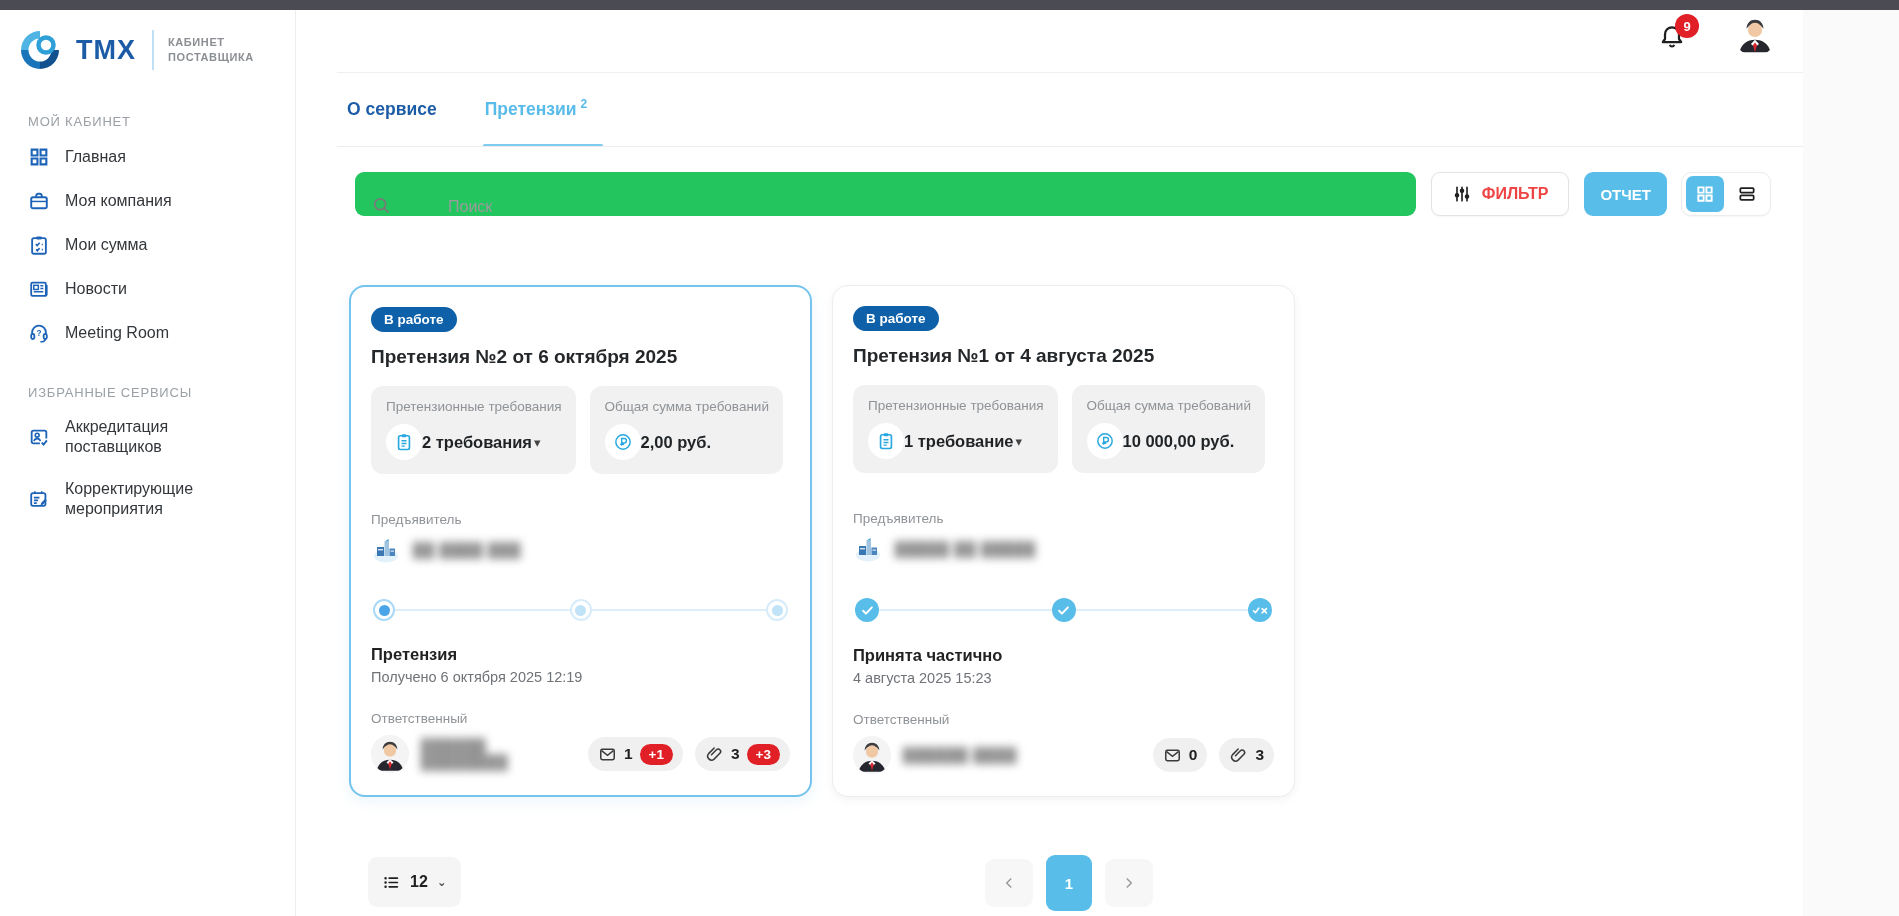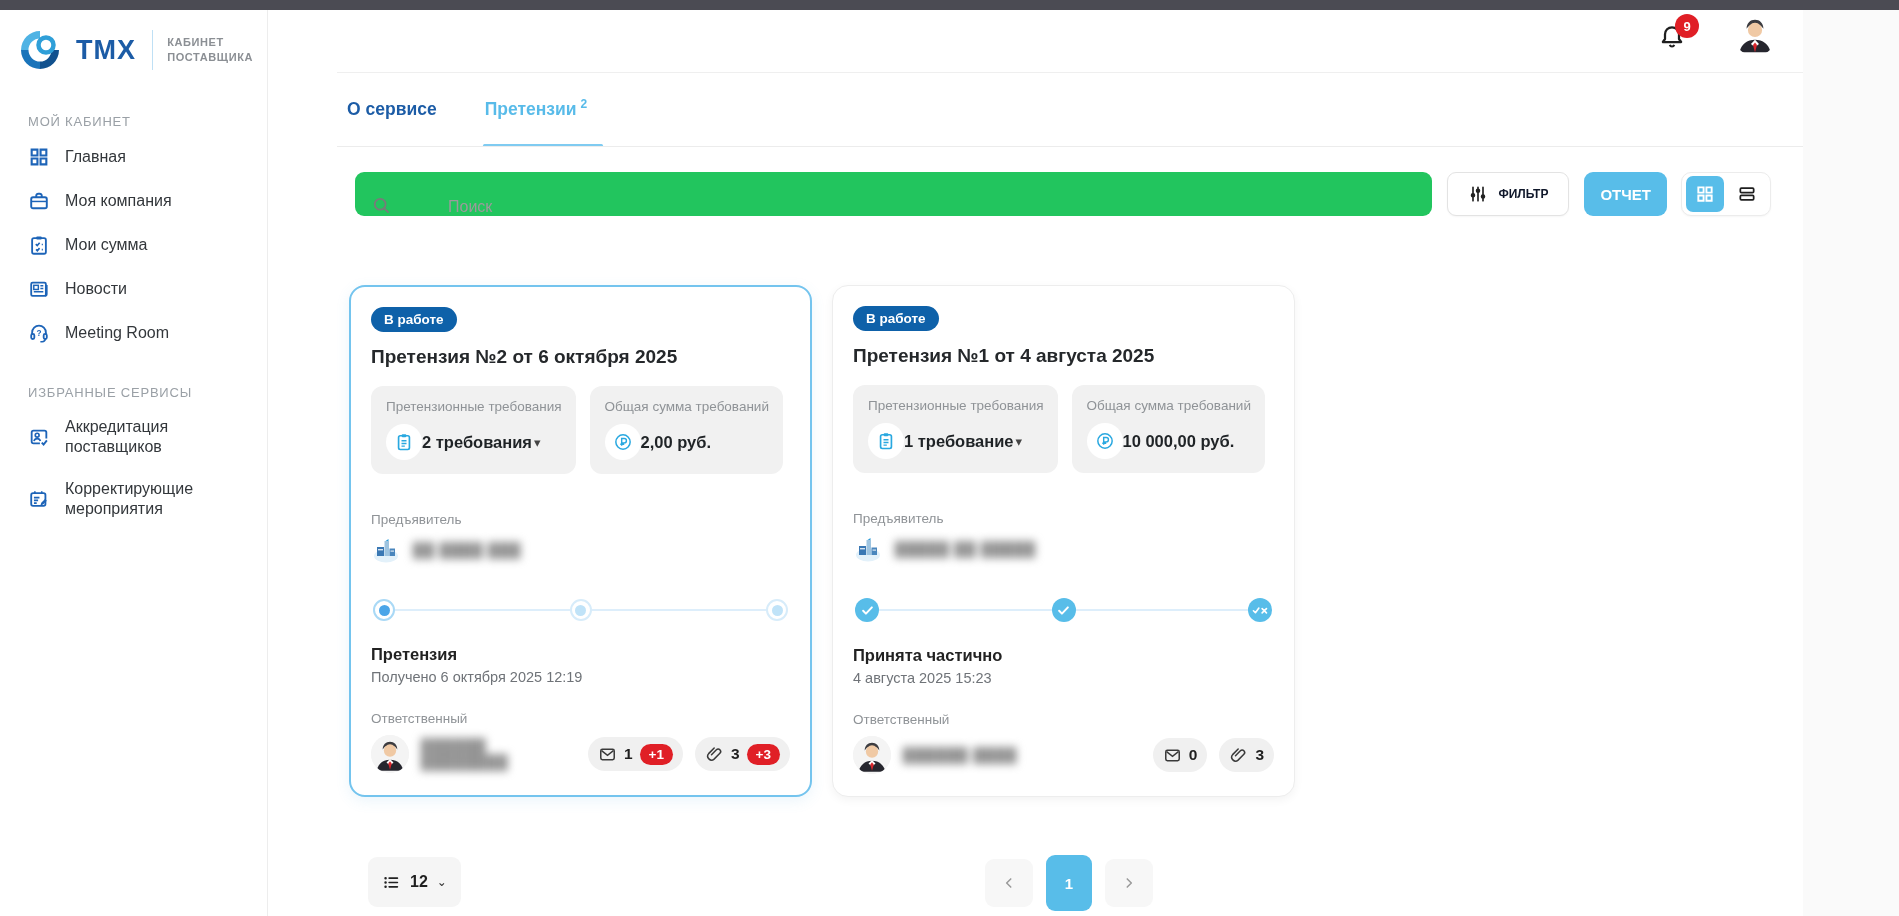--- a/index.html
+++ b/index.html
@@ -3,21 +3,21 @@
 <meta charset="utf-8">
 <style>
   * { margin:0; padding:0; box-sizing:border-box; }
   html,body { width:1899px; height:916px; }
   body { font-family:"Liberation Sans", sans-serif; background:#fff; color:#2b2b2b; overflow:hidden; }
   #app { position:relative; width:1899px; height:916px; background:#fff; }
 
   .top-strip { position:absolute; top:0; left:0; width:100%; height:10px; background:#4b4b53; }
 
   
-  .sidebar { position:absolute; left:0; top:10px; width:268px; height:906px; background:#fff; border-right:1px solid #ededed; }
+  .sidebar { position:absolute; left:0; top:10px; width:296px; height:906px; background:#fff; border-right:1px solid #ededed; }
   .logo-row { display:flex; align-items:center; padding:16px 14px 10px 16px; }
   .logo-mark { width:48px; height:48px; flex:0 0 auto; }
   .brand { font-size:27px; font-weight:bold; color:#1c5ca6; letter-spacing:1px; margin-left:12px; }
   .logo-divider { width:2px; height:40px; background:#bfe0f5; margin:0 14px 0 16px; }
   .logo-subtitle { font-size:11px; color:#8b8f94; letter-spacing:.6px; line-height:1.4; font-weight:bold; }
 
   .services-btn { margin:14px 12px 0 12px; height:48px; background:#5ec3ec; border-radius:10px; display:flex; align-items:center; padding:0 18px; cursor:pointer; color:#fff; }
   .services-btn .label { font-size:17px; font-weight:bold; margin-left:14px; flex:1; }
 
   .section-label { margin:30px 28px 6px 28px; font-size:13px; color:#9aa0a6; letter-spacing:.8px; }
@@ -45,21 +45,21 @@
   .tabs-rule { position:absolute; left:20px; top:136px; width:1466px; height:1px; background:#ececec; }
 
   
   .toolbar { position:absolute; left:38px; top:162px; width:1416px; height:44px; display:flex; align-items:center; }
   .search-box { width:1093px; height:44px; background:#22c55e; border-radius:9px; display:flex; align-items:flex-end; padding:0 16px;gap:44px; }
   .search-box svg { width:21px; height:21px; color:#7a7a7a; flex:0 0 auto; }
   .search-box input { border:none; outline:none; background:transparent; font-family:"Liberation Sans",sans-serif; font-size:16px; color:#333; margin-left:12px; width:100%; }
   .search-box input::placeholder { color:#9b9b9b; }
   .filter-btn { margin-left:15px; height:44px; padding:0 20px; border:1px solid #e3e3e3; border-radius:9px; background:#fff; display:flex; align-items:center; gap:10px; cursor:pointer; box-shadow:0 1px 2px rgba(0,0,0,.04); }
   .filter-btn svg { width:20px; height:20px; color:#222; }
-  .filter-btn span { font-size:12px; font-weight:bold; color:#0f172a; }
+  .filter-btn span { font-size:16px; font-weight:bold; color:#ef4444; }
   .report-btn { margin-left:15px; height:44px; padding:0 16px; border:none; border-radius:9px; background:#58bde9; color:#fff; font-size:15px; font-weight:bold; font-family:"Liberation Sans",sans-serif; cursor:pointer; }
   .view-toggle { margin-left:14px; height:44px; background:#fff; border:1px solid #ececec; border-radius:10px; display:flex; align-items:center; padding:4px; gap:4px; box-shadow:0 1px 2px rgba(0,0,0,.04); }
   .view-btn { width:38px; height:36px; border-radius:7px; display:flex; align-items:center; justify-content:center; cursor:pointer; }
   .view-btn.active { background:#58bde9; color:#fff; }
   .view-btn.inactive { background:transparent; color:#1f1f1f; }
   .view-btn svg { width:20px; height:20px; }
 
   
   .cards-row { position:absolute; left:32px; top:275px; display:flex; gap:20px; }
   .card { width:463px; height:512px; background:#fff; border-radius:16px; padding:20px 20px; position:relative; }

